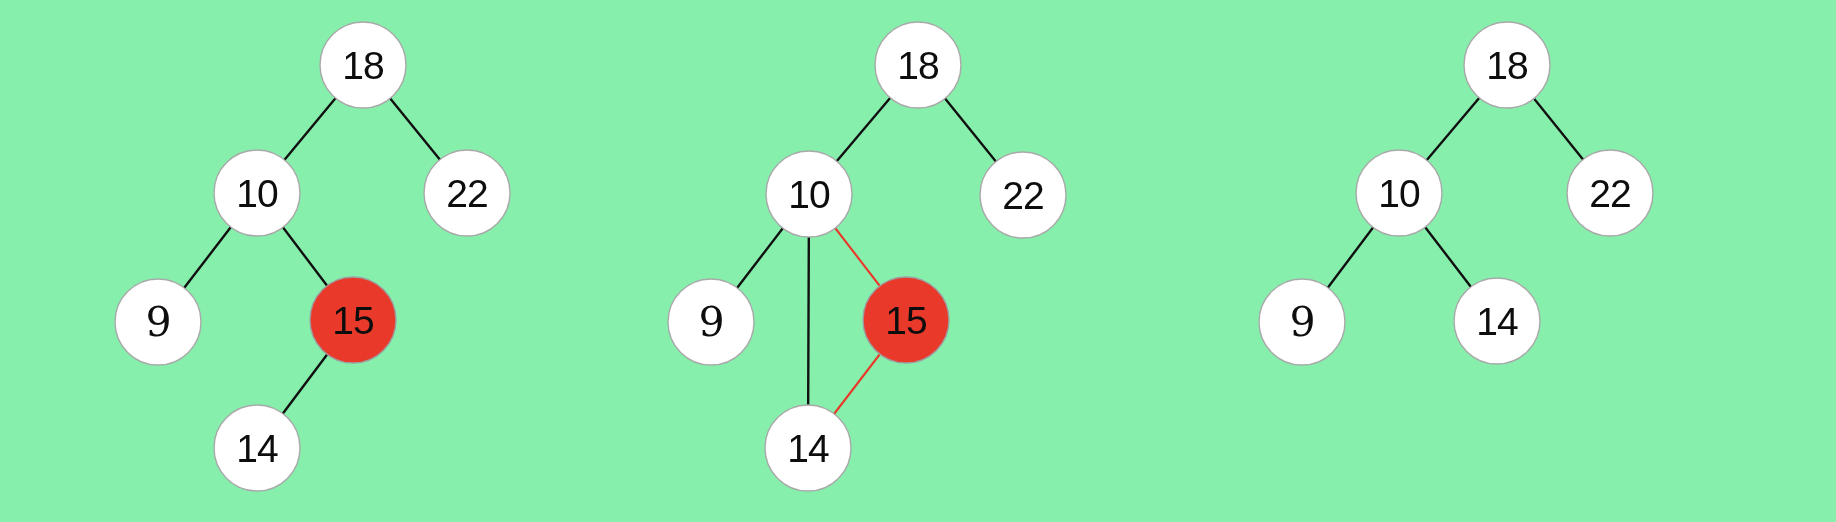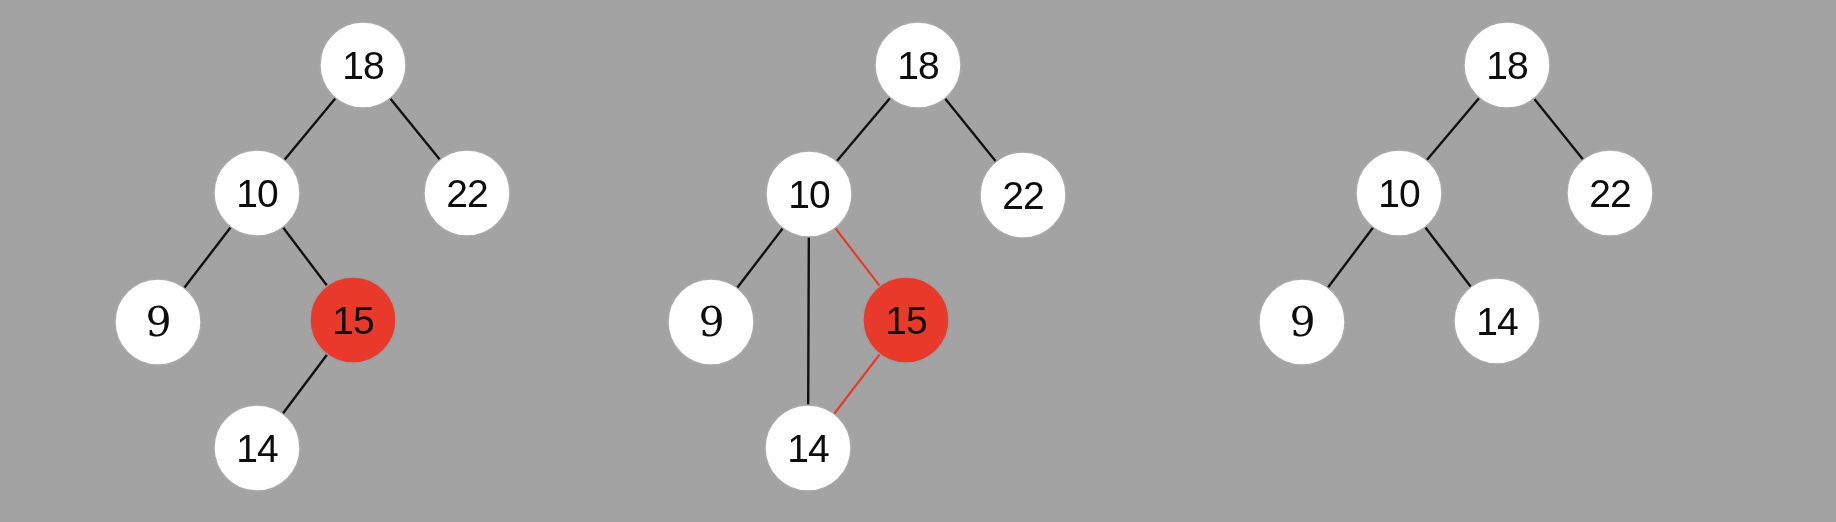--- a/index.html
+++ b/index.html
@@ -4,21 +4,21 @@
 <style>
   html, body {
     margin: 0;
     padding: 0;
     background: #ffffff;
   }
   .canvas {
     position: relative;
     width: 1836px;
     height: 522px;
-    background: #a3a3a3;
+    background: #86efac;
     overflow: hidden;
     font-family: "Liberation Sans", sans-serif;
   }
   svg { display: block; }
   .edge {
     fill: none;
     stroke-linecap: round;
   }
   .node-circle {
     stroke-width: 1.4px;

